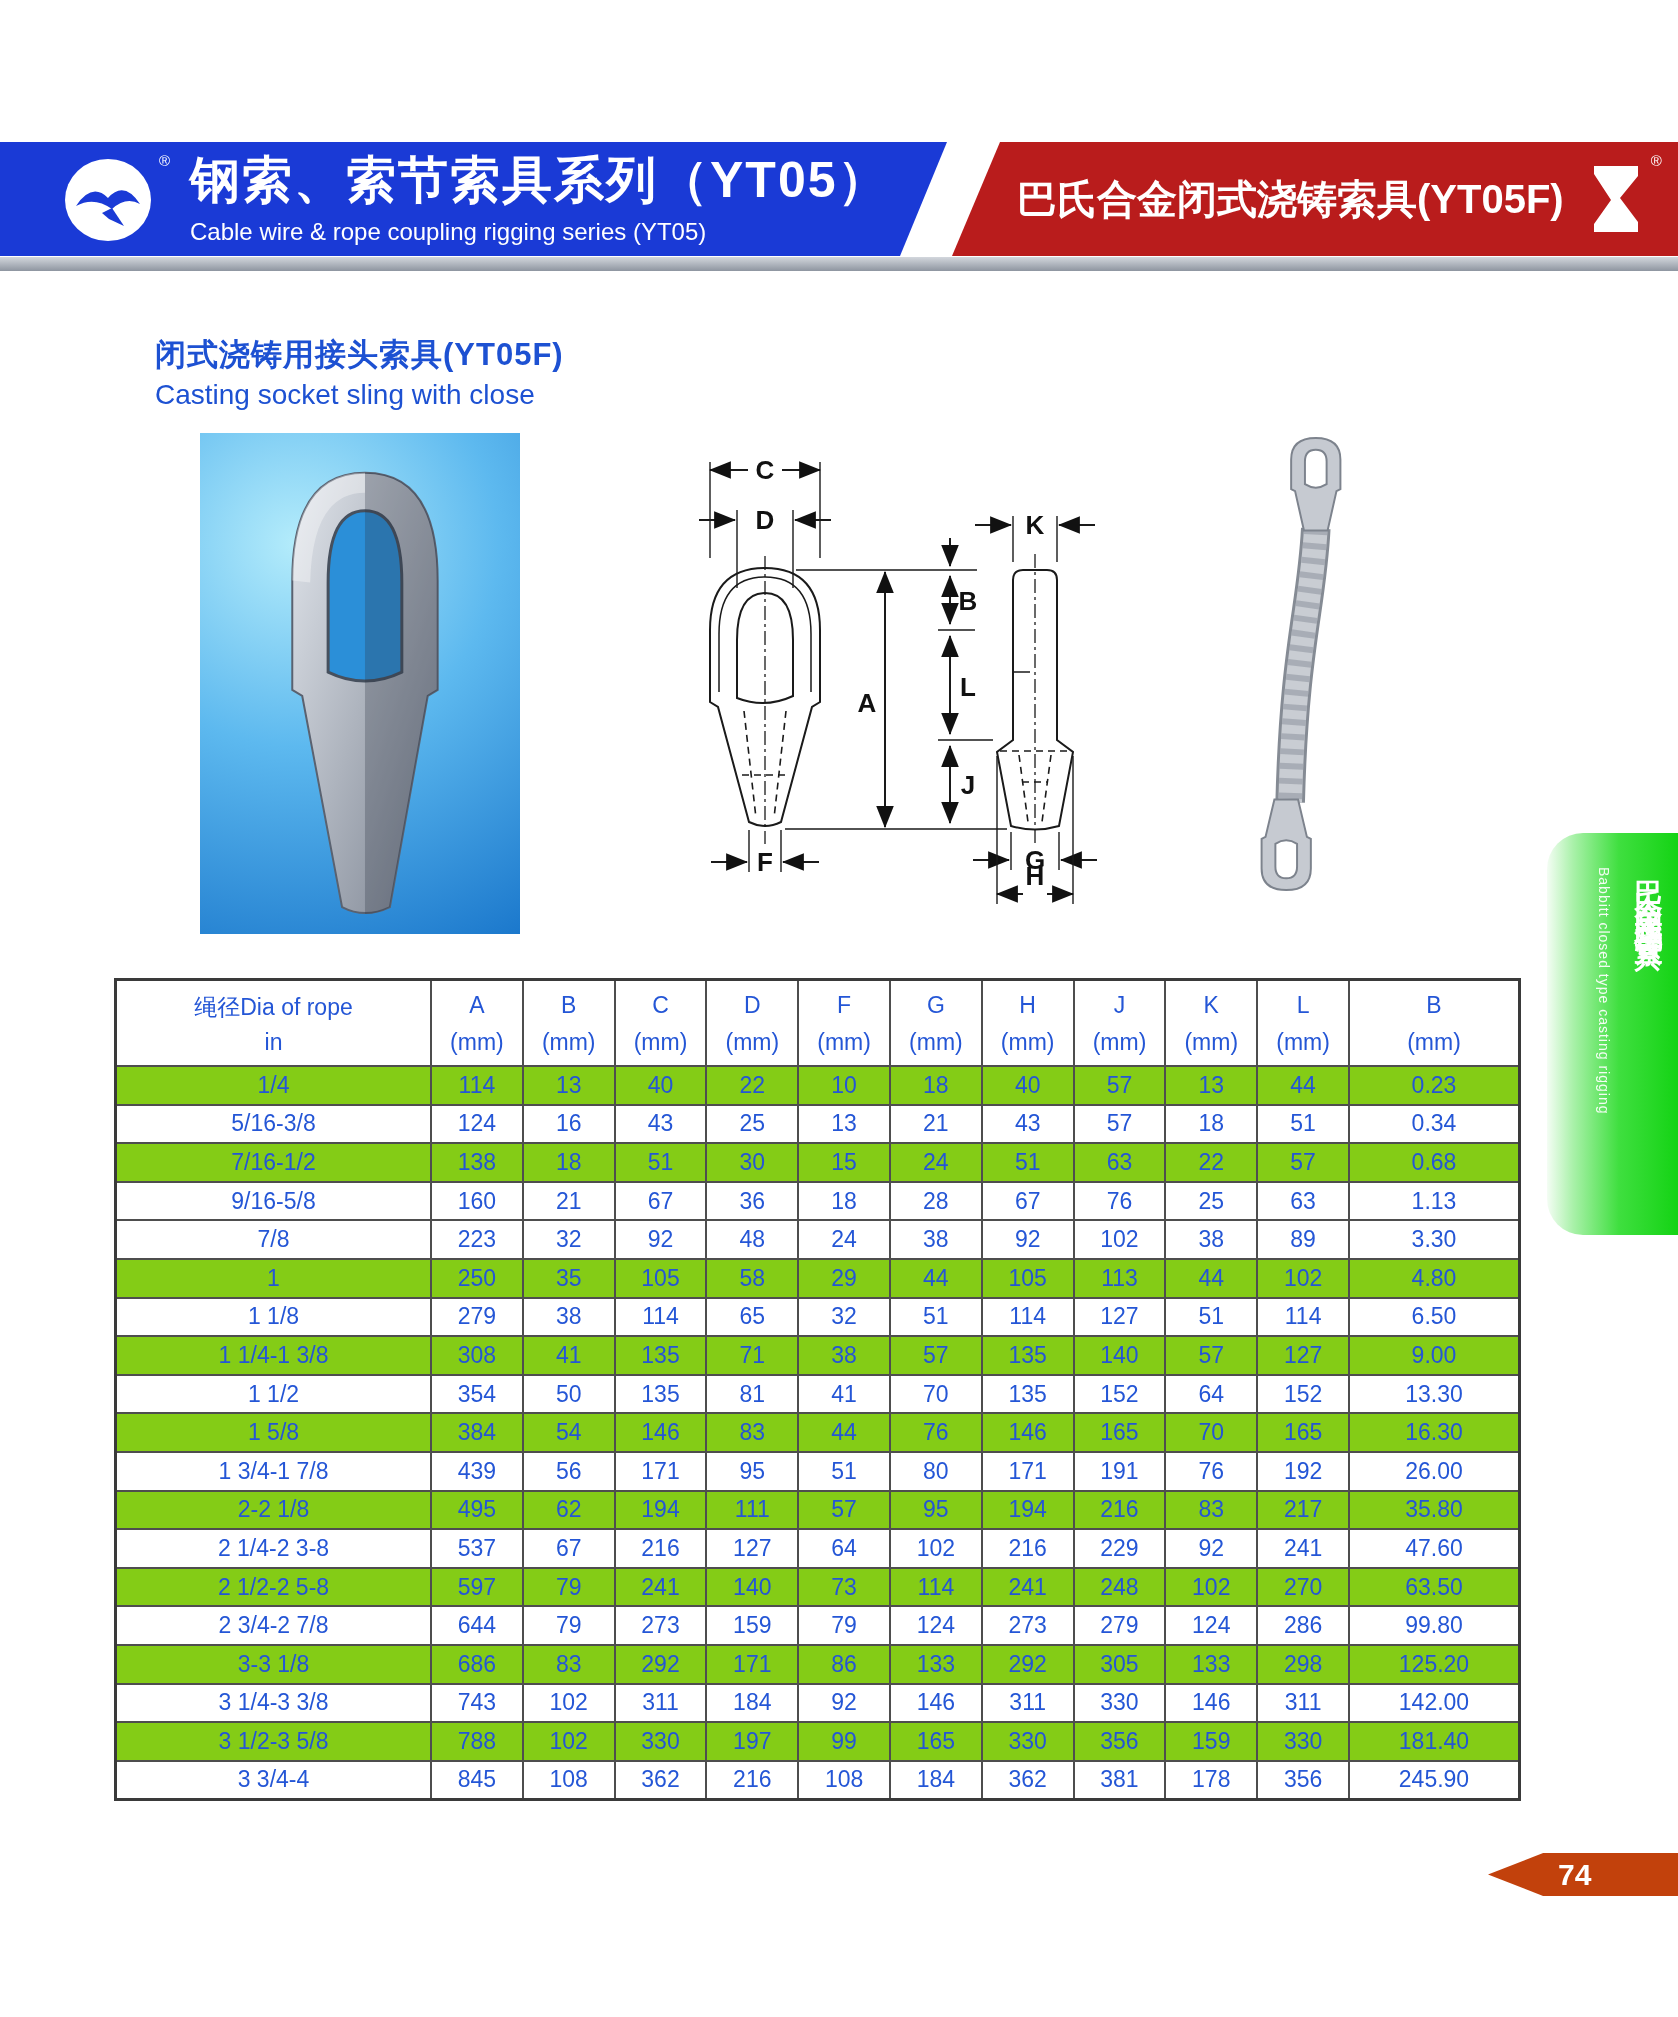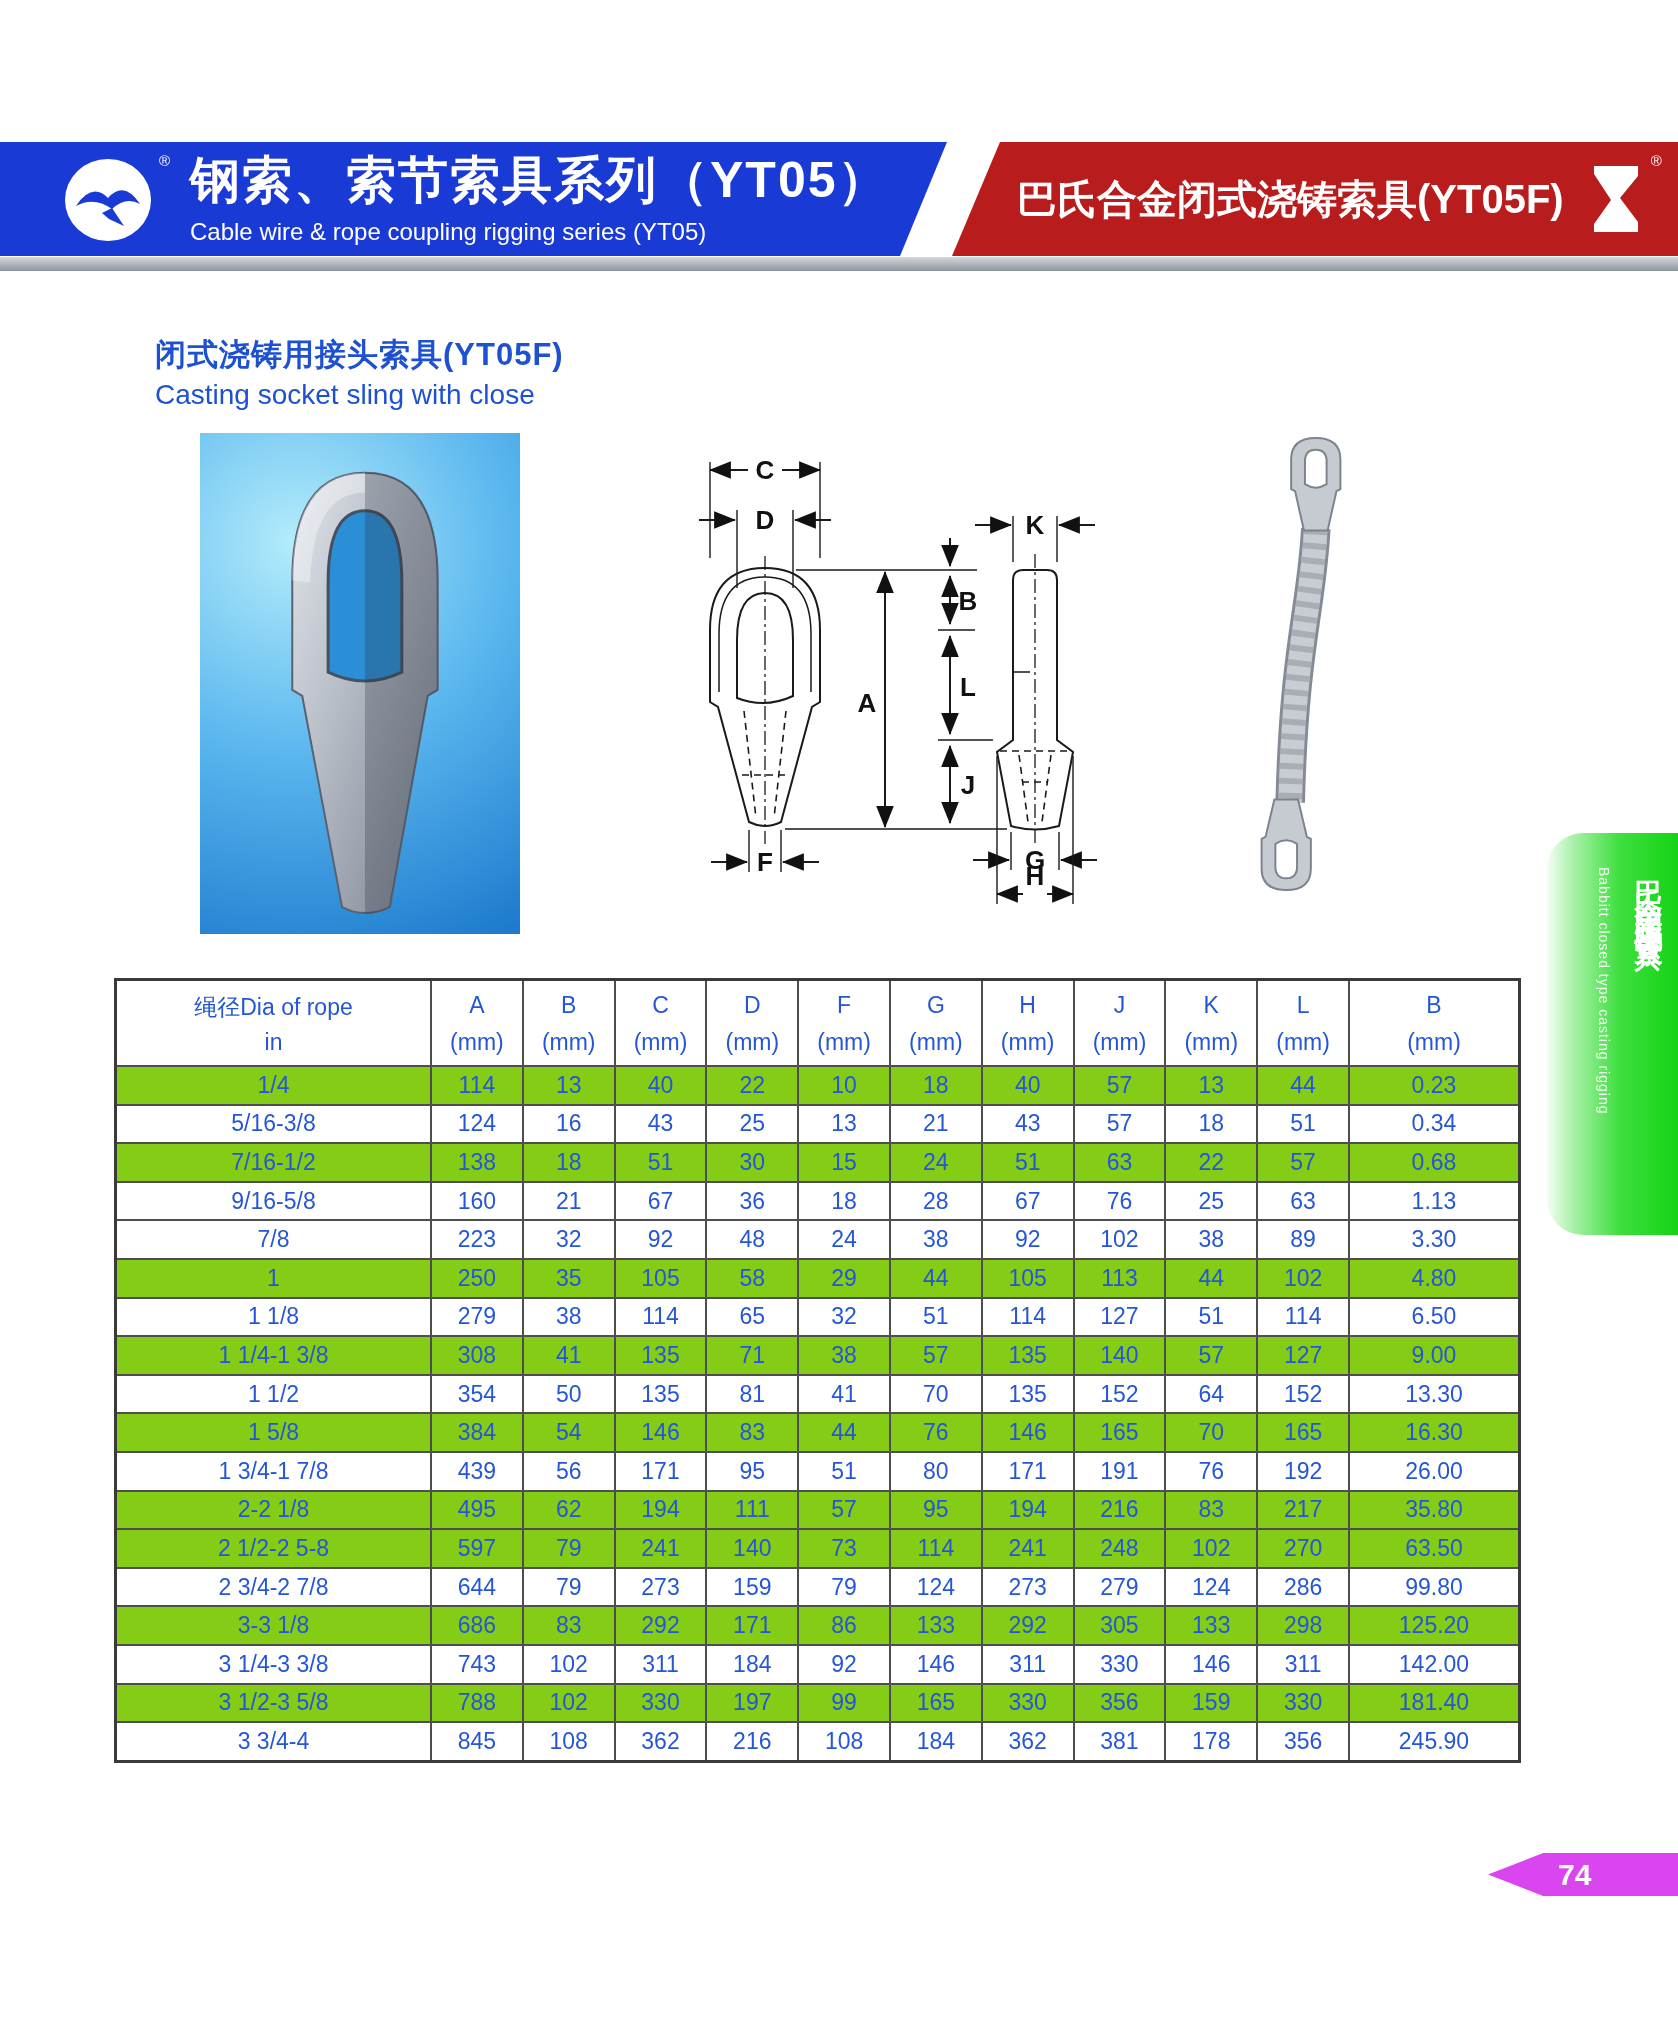--- a/index.html
+++ b/index.html
@@ -48,21 +48,21 @@
              vertical-align:middle;padding:0;}
   .dim-table th{height:84px;font-weight:normal;font-size:23px;background:#fff;}
   .dim-table td{height:36.6px;font-size:23px;}
   .dim-table th:first-child,.dim-table td:first-child{width:313px;}
   .dim-table th:last-child,.dim-table td:last-child{width:168px;}
   .dim-table{border:3px solid #3a3a3a;}
   .row-cyan{background:#84cc16;}
   .th-stack{display:flex;flex-direction:column;justify-content:space-between;
             height:64px;padding:9px 0 7px;}
   
-  .page-badge{position:absolute;right:0;top:1853px;width:190px;height:43px;background:#d946ef;
+  .page-badge{position:absolute;right:0;top:1853px;width:190px;height:43px;background:#c2410c;
               clip-path:polygon(0 50%,29% 0,100% 0,100% 100%,29% 100%);
               color:#fff;font-size:30px;font-weight:bold;line-height:43px;padding-left:70px;
               box-sizing:border-box;}
 </style>
 </head>
 <body>
 
 <div class="page">
 
   <div class="band-blue">
@@ -438,20 +438,34 @@
           <td>194</td>
           <td>111</td>
           <td>57</td>
           <td>95</td>
           <td>194</td>
           <td>216</td>
           <td>83</td>
           <td>217</td>
           <td>35.80</td>
         </tr>
+        <tr>
+          <td>2 1/4-2 3-8</td>
+          <td>537</td>
+          <td>67</td>
+          <td>216</td>
+          <td>127</td>
+          <td>64</td>
+          <td>102</td>
+          <td>216</td>
+          <td>229</td>
+          <td>92</td>
+          <td>241</td>
+          <td>47.60</td>
+        </tr>
         <tr class="row-cyan">
           <td>2 1/2-2 5-8</td>
           <td>597</td>
           <td>79</td>
           <td>241</td>
           <td>140</td>
           <td>73</td>
           <td>114</td>
           <td>241</td>
           <td>248</td>

